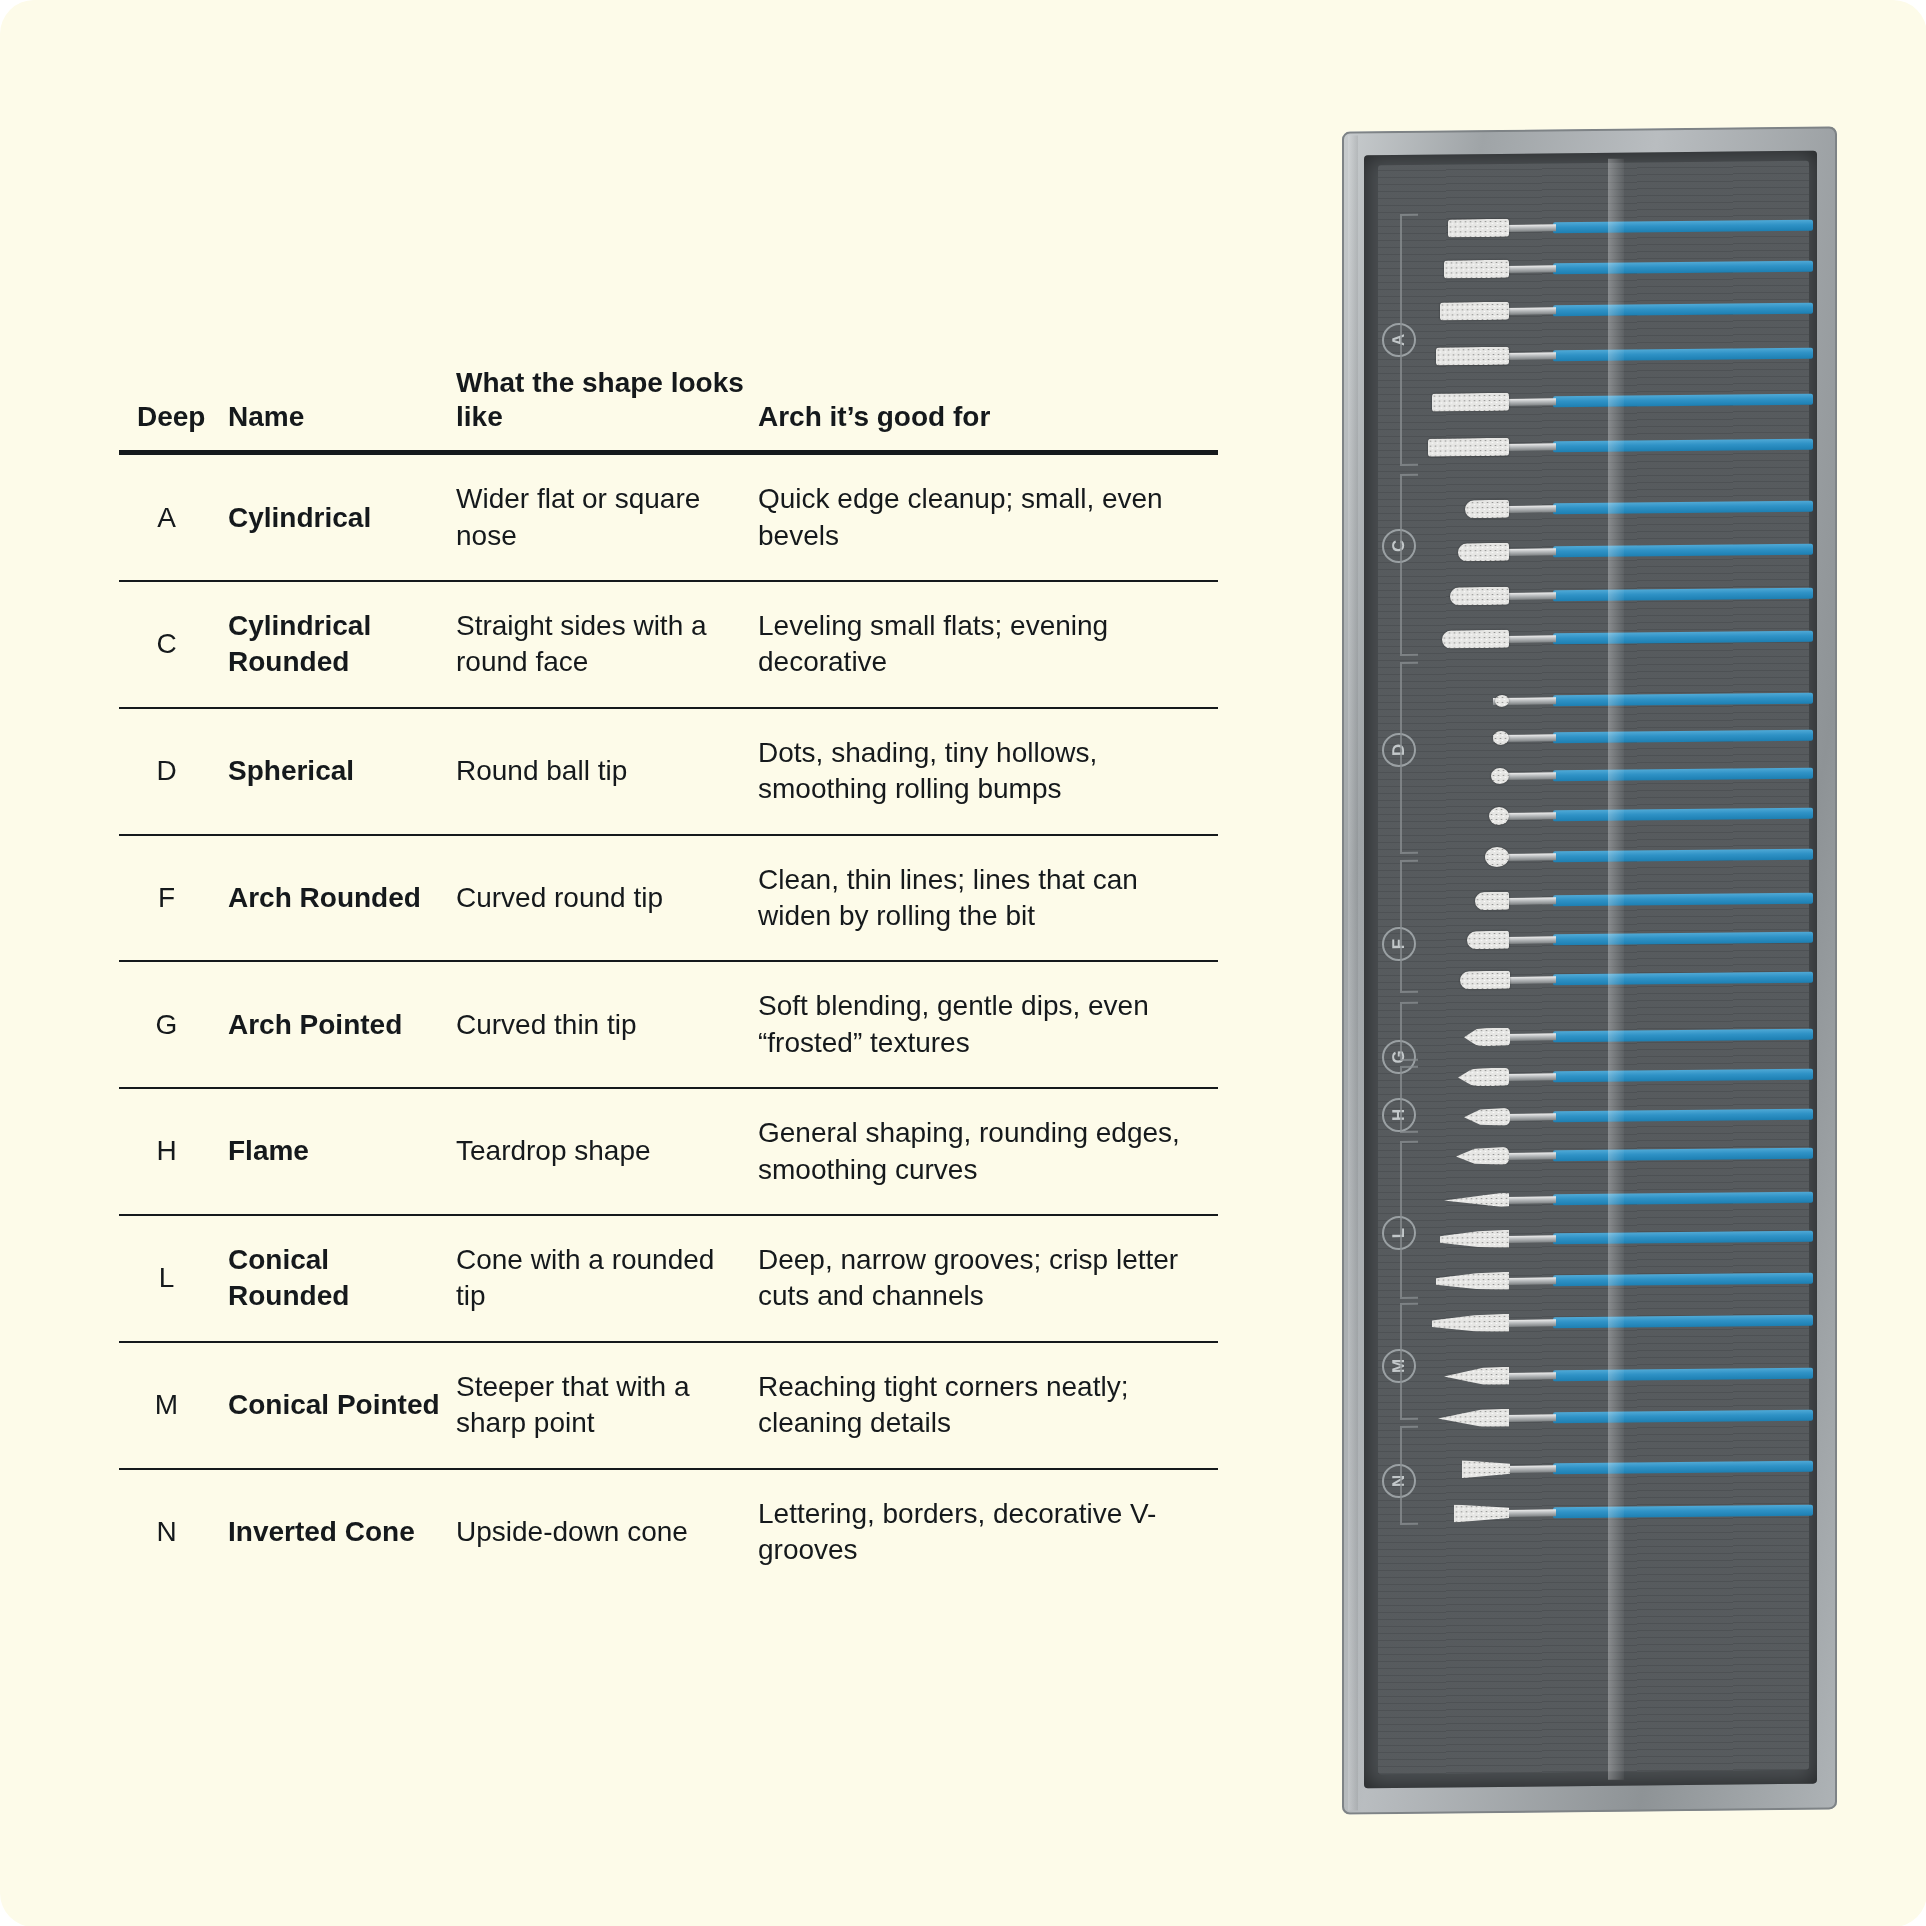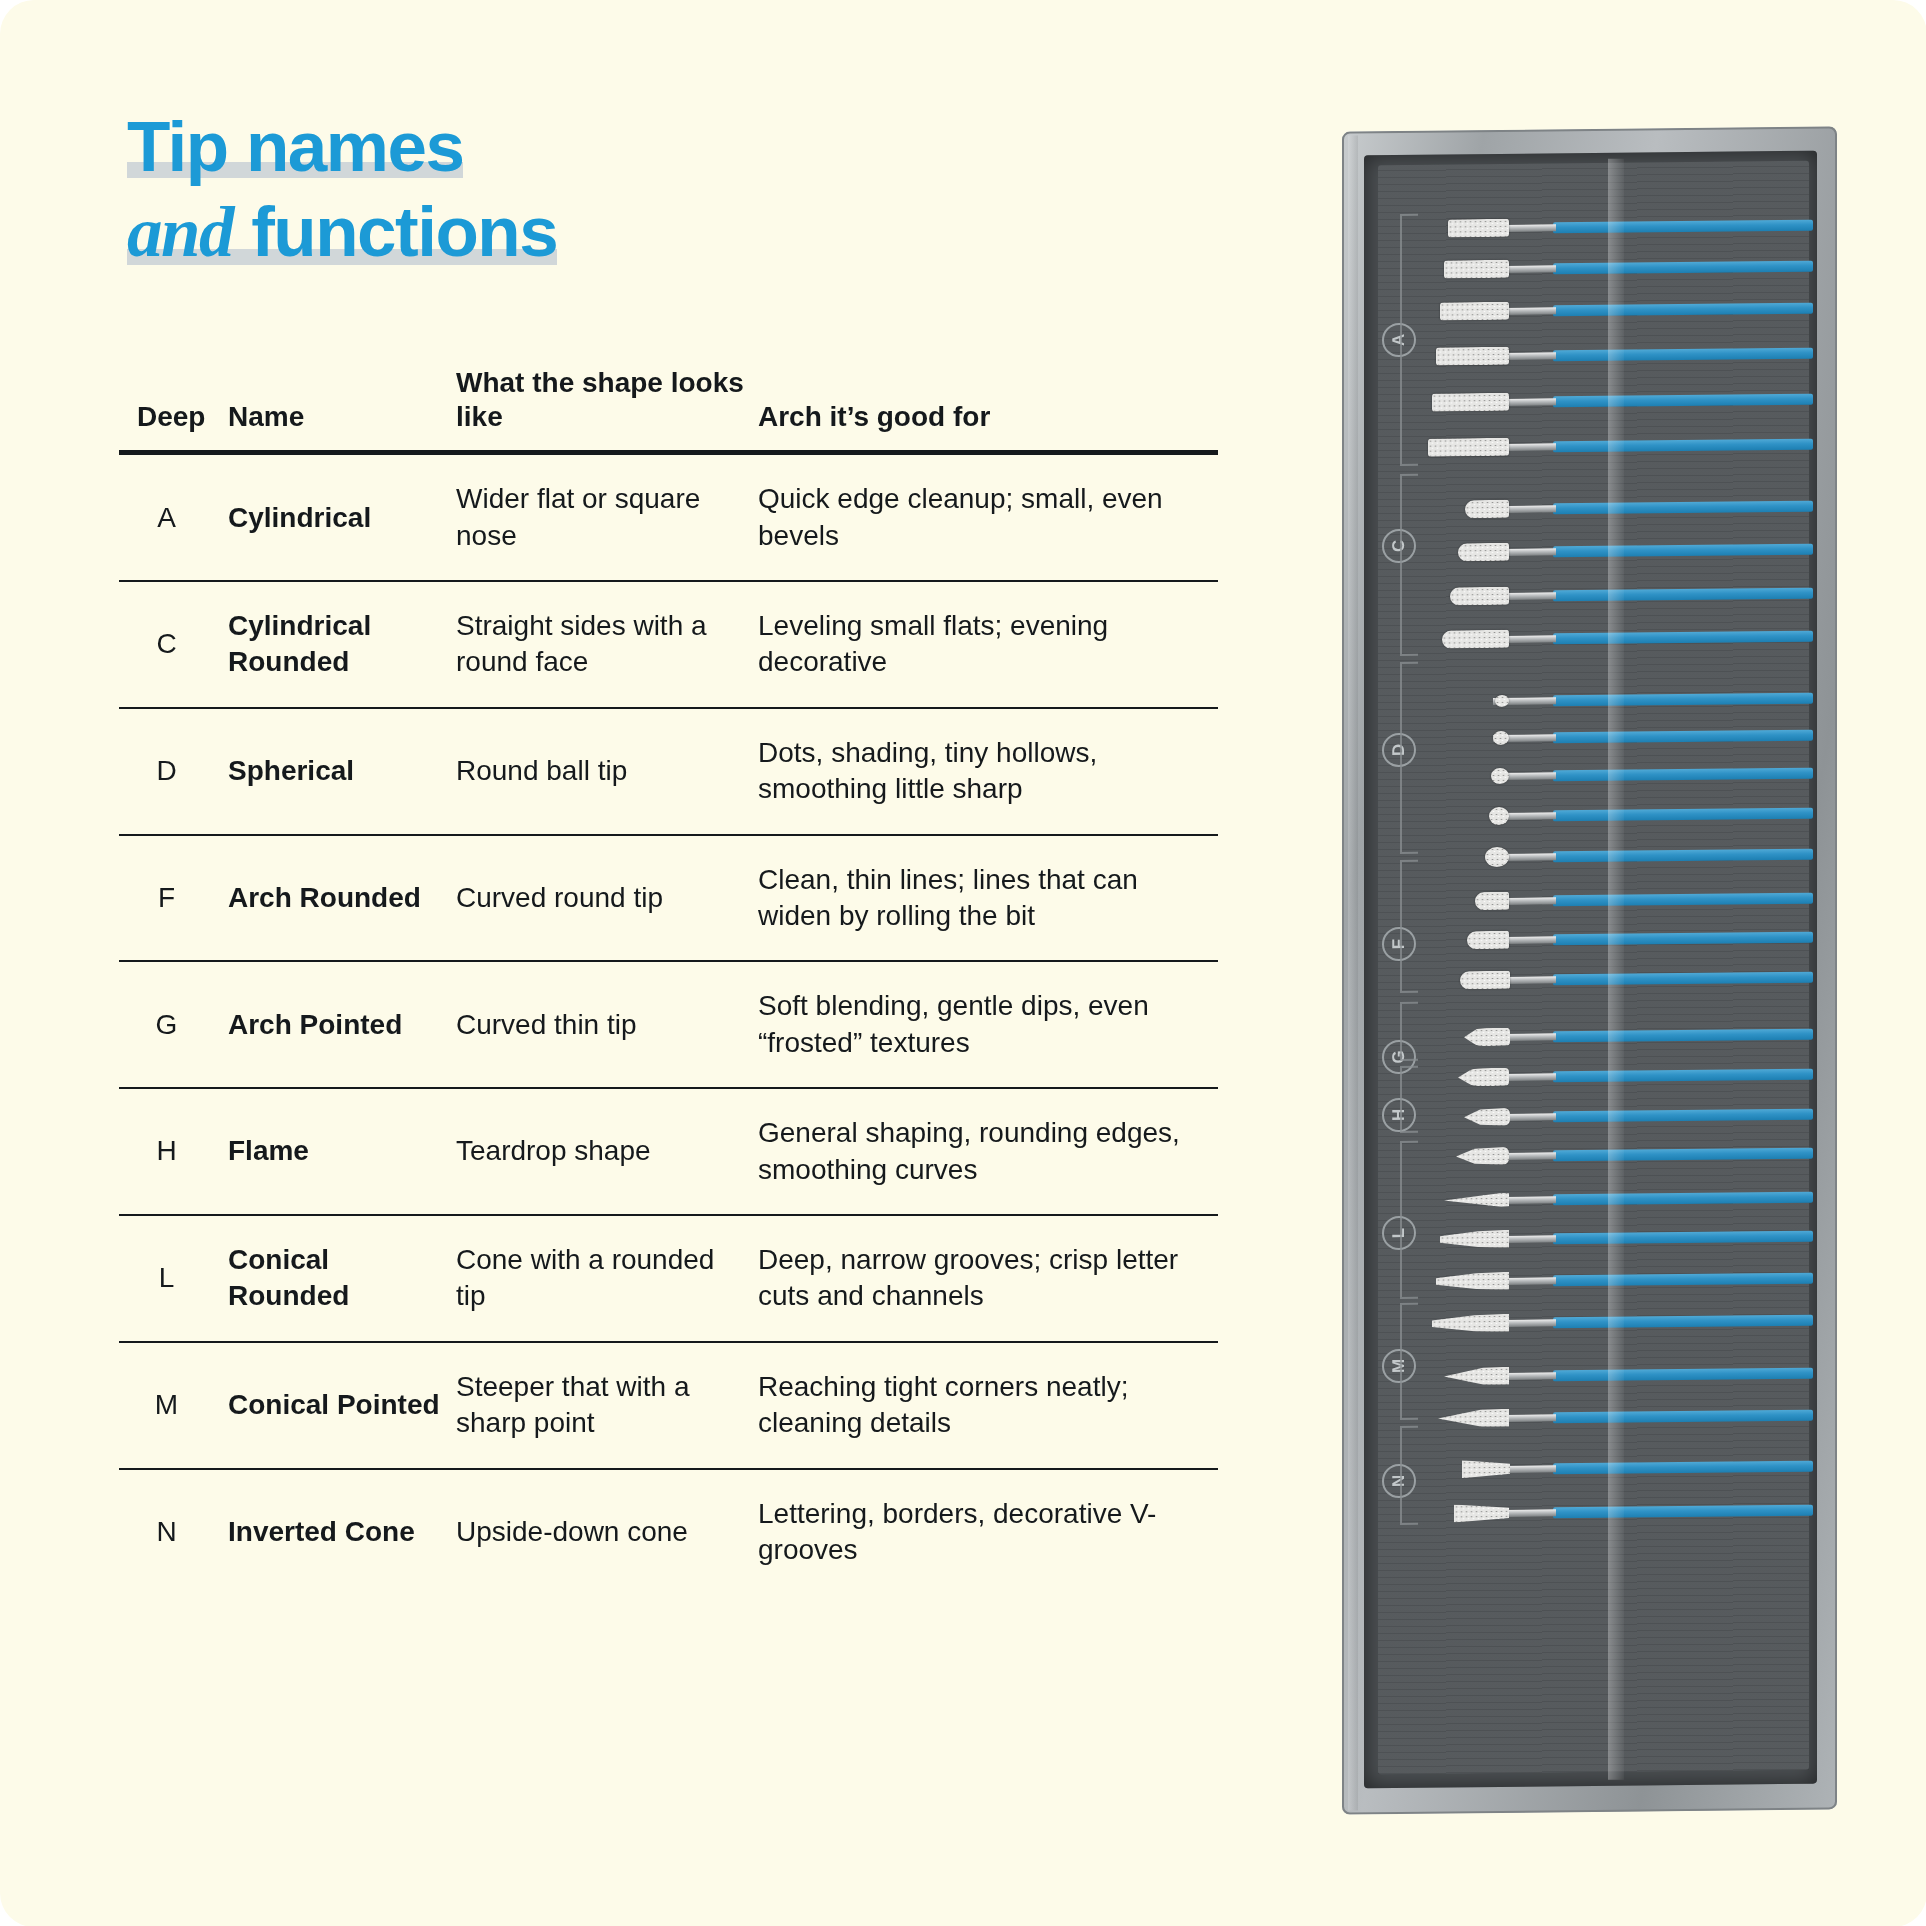--- a/index.html
+++ b/index.html
@@ -255,30 +255,20 @@
     width: 10px;
     background: linear-gradient(90deg, rgba(255,255,255,.35), rgba(0,0,0,.15));
     opacity: .5;
   }
 </style>
 </head>
 <body>
 
 <div class="page">
 
-  <div class="title-block">
-    <div class="title-line">
-      <span class="hl"></span>
-      <span class="txt">Tip names</span>
-    </div>
-    <div class="title-line title-line2">
-      <span class="hl"></span>
-      <span class="txt"><span class="ital">and</span><span> functions</span></span>
-    </div>
-  </div>
 
   <div class="table-wrap">
     <table class="tips">
       <colgroup>
         <col class="c-code">
           <col class="c-name">
           <col class="c-shape">
           <col class="c-good">
       </colgroup>
       <thead>
@@ -299,21 +289,21 @@
         <tr>
           <td class="code">C</td>
           <td class="name">Cylindrical Rounded</td>
           <td>Straight sides with a round face</td>
           <td>Leveling small flats; evening decorative</td>
         </tr>
         <tr>
           <td class="code">D</td>
           <td class="name">Spherical</td>
           <td>Round ball tip</td>
-          <td>Dots, shading, tiny hollows, smoothing little sharp</td>
+          <td>Dots, shading, tiny hollows, smoothing rolling bumps</td>
         </tr>
         <tr>
           <td class="code">F</td>
           <td class="name">Arch Rounded</td>
           <td>Curved round tip</td>
           <td>Clean, thin lines; lines that can widen by rolling the bit</td>
         </tr>
         <tr>
           <td class="code">G</td>
           <td class="name">Arch Pointed</td>

